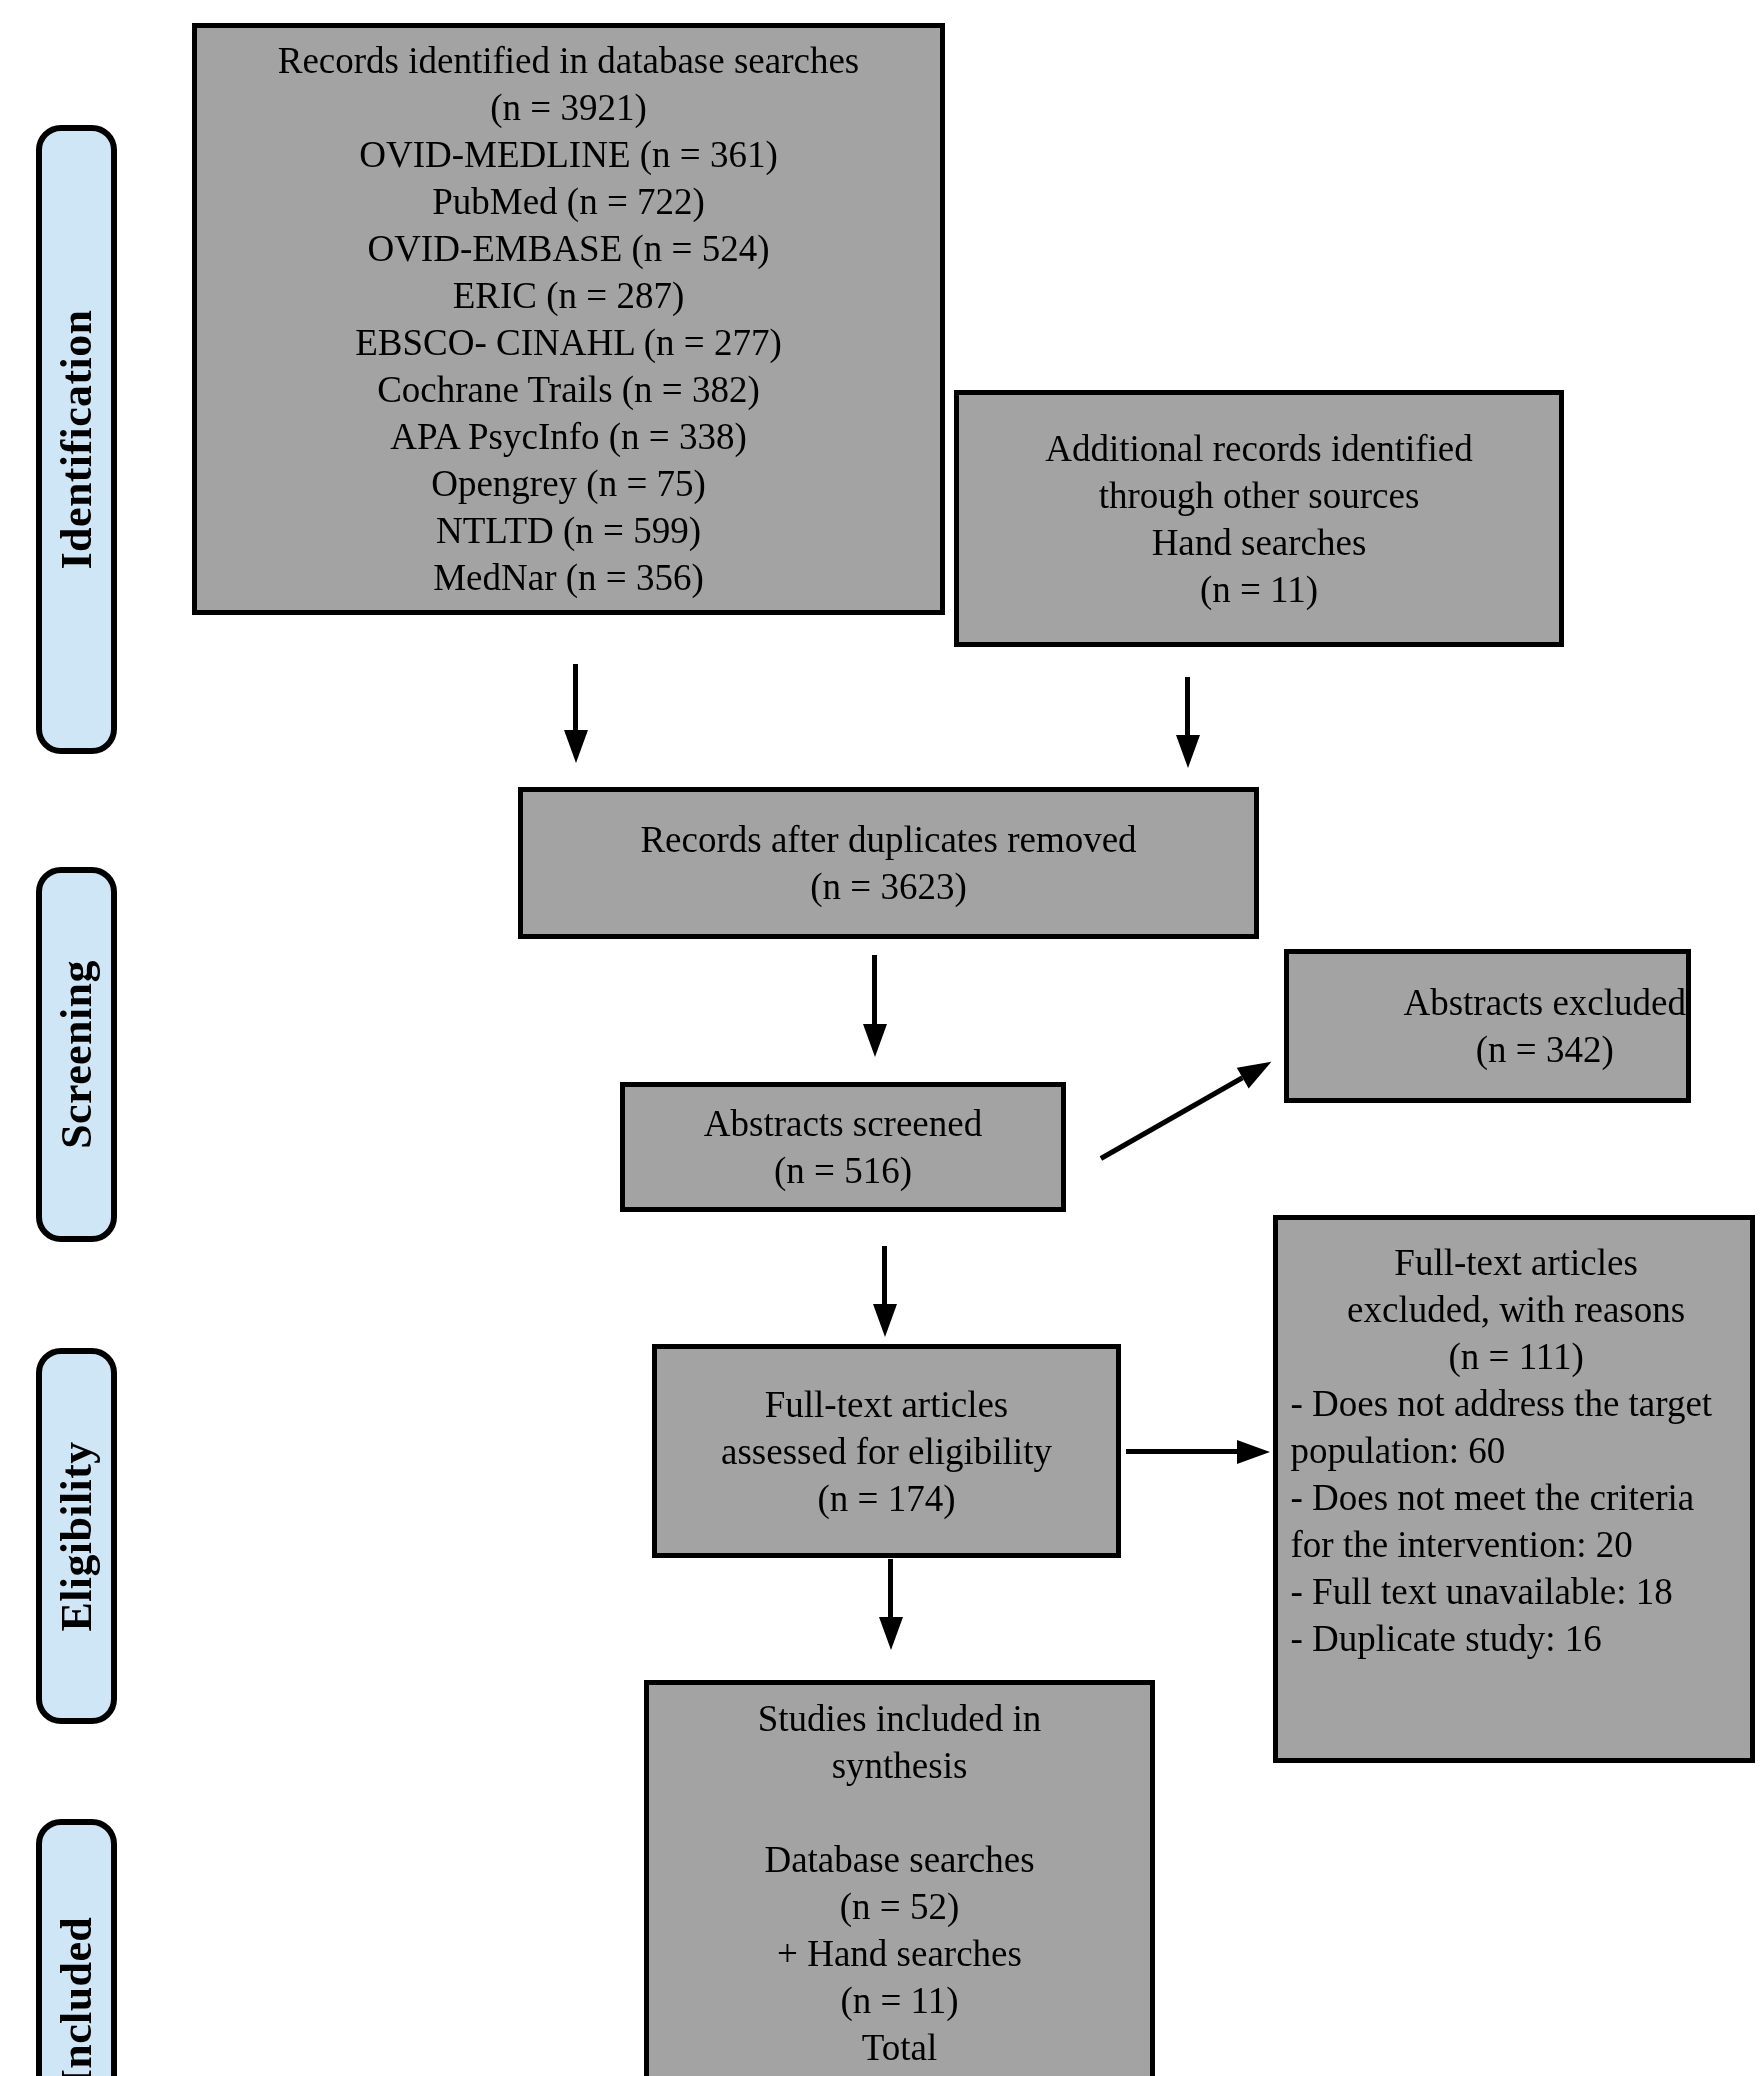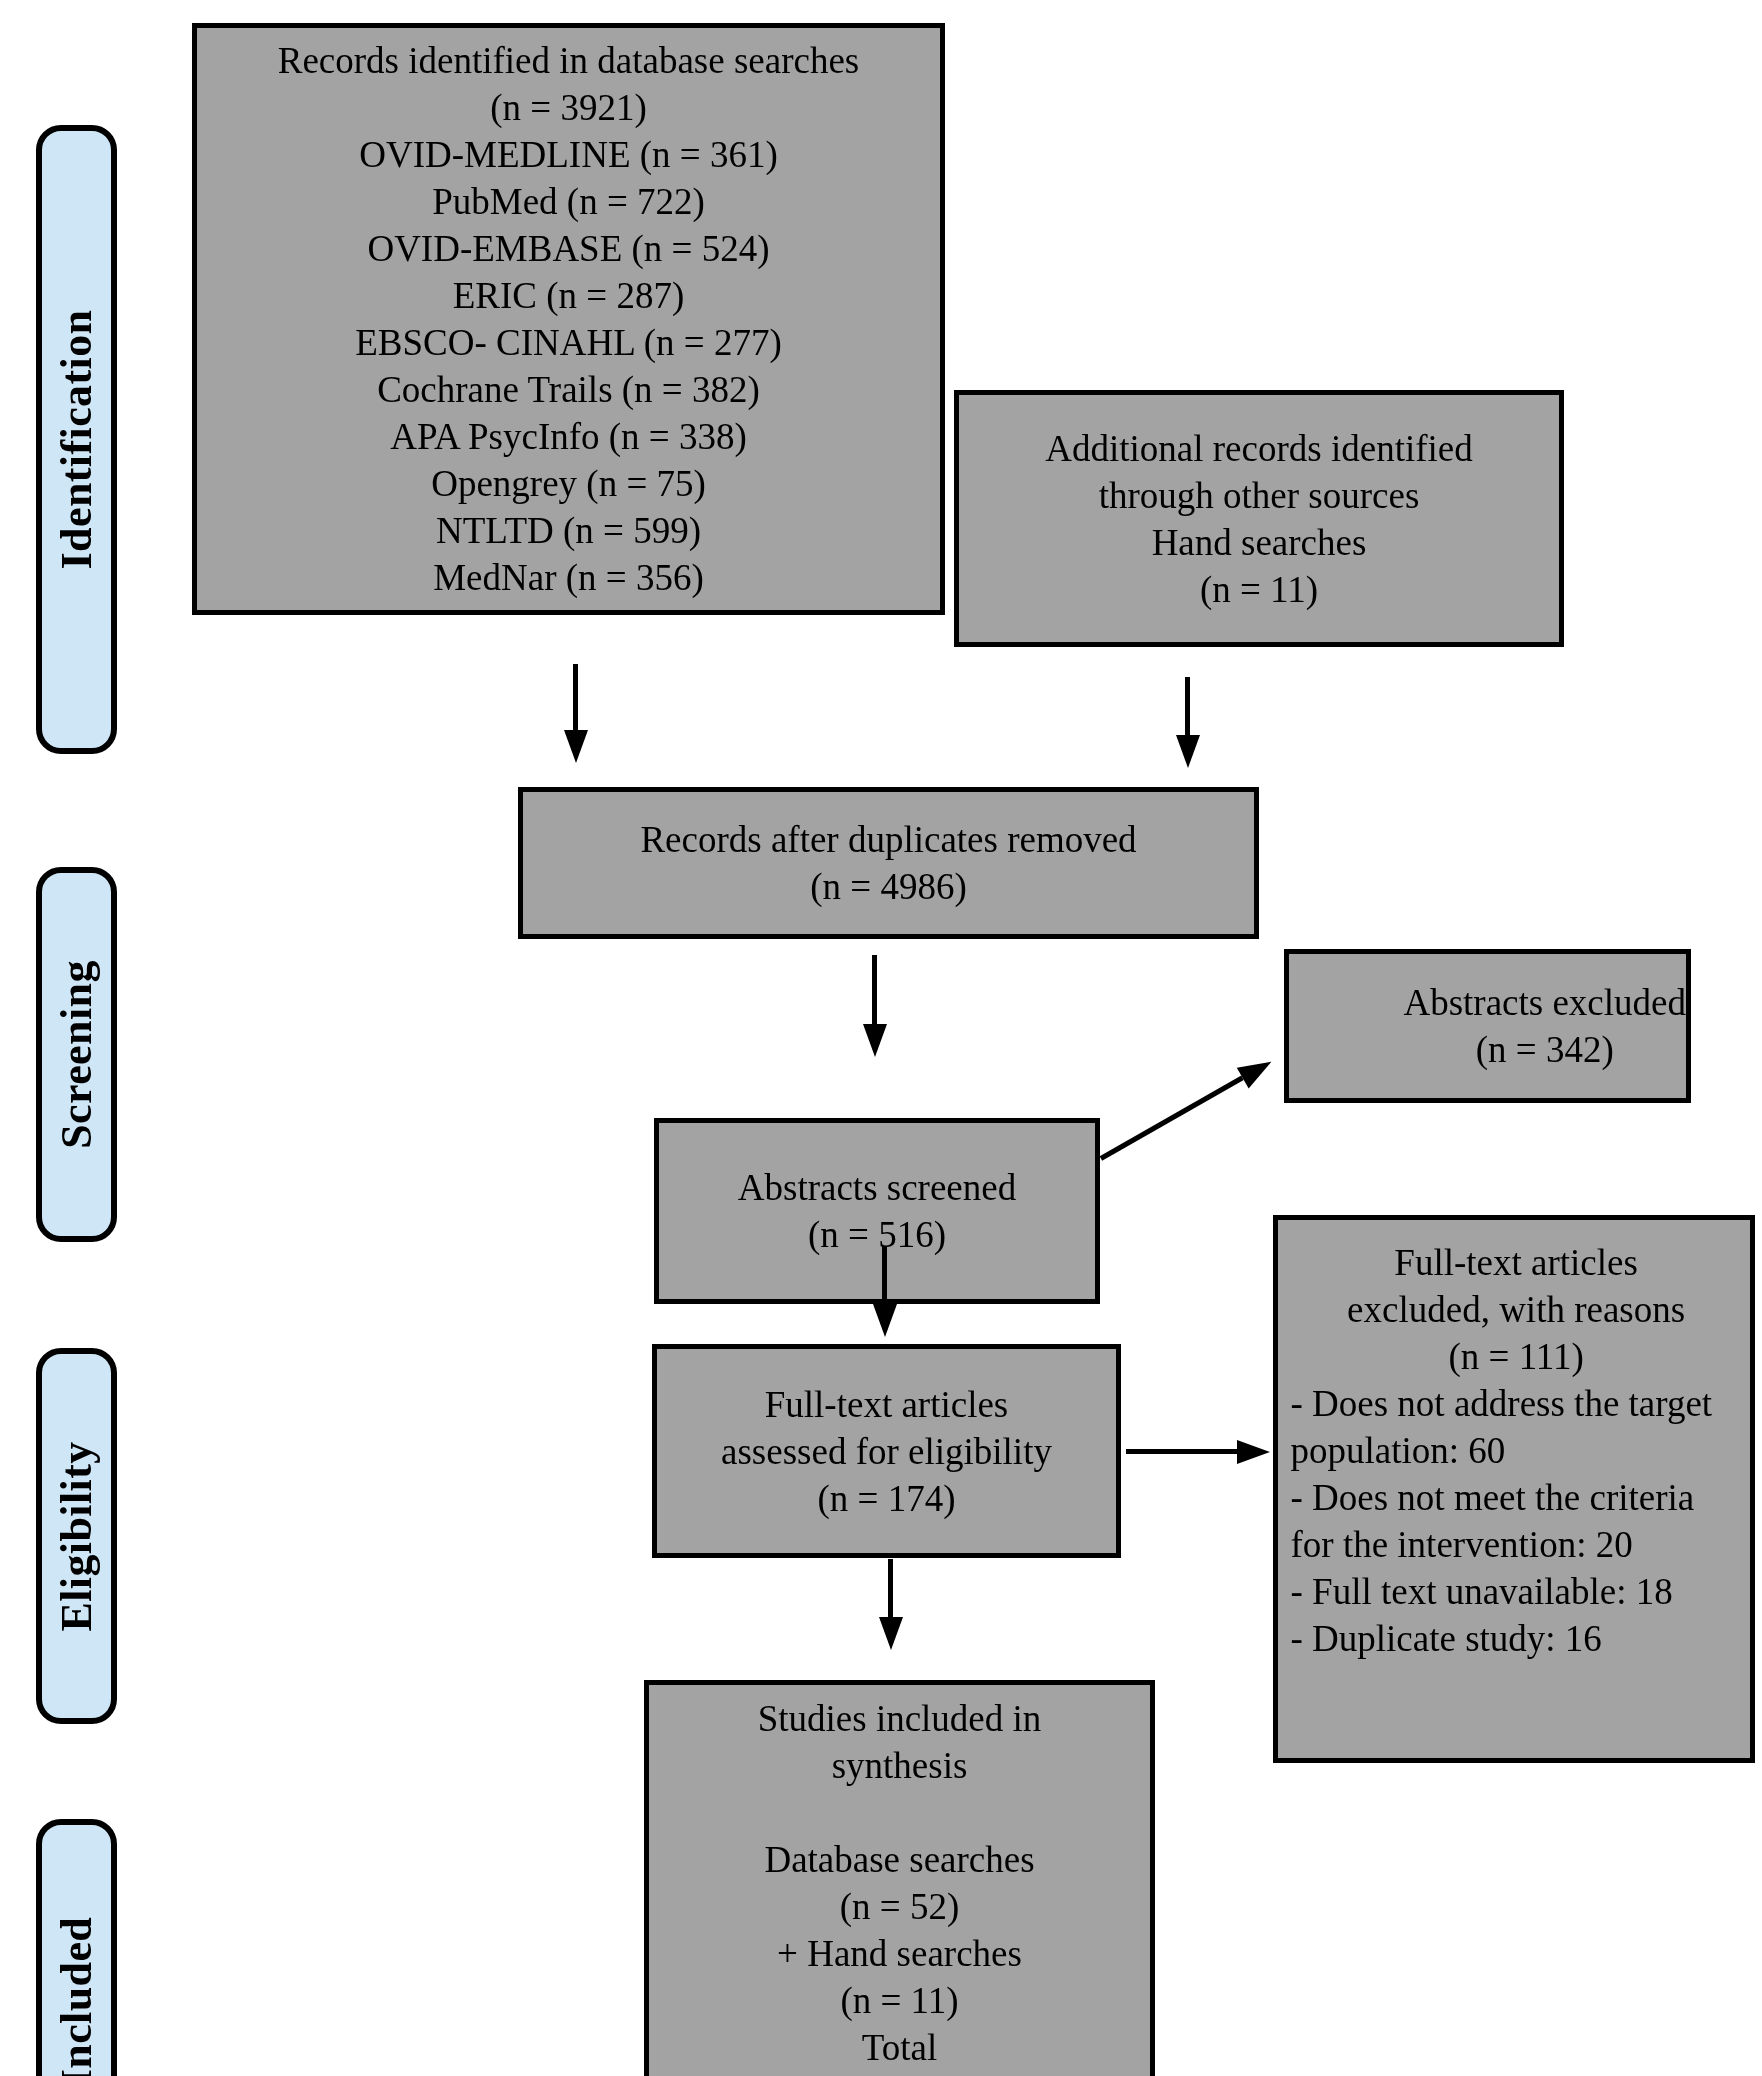--- a/index.html
+++ b/index.html
@@ -54,21 +54,21 @@
   .fbox.center-v {
     display: flex;
     flex-direction: column;
     align-items: center;
     justify-content: center;
   }
   .lines { white-space: pre-line; }
   #box-database           { left: 192px;  top: 23px;   width: 753px; height: 592px; }
   #box-additional         { left: 954px; top: 390px;  width: 610px; height: 257px;  }
   #box-duplicates         { left: 518px; top: 787px; width: 741px; height: 152px;  }
-  #box-screened           { left: 654px; top: 1082px; width: 446px; height: 186px; margin-top: 36px;  }
+  #box-screened           { left: 620px; top: 1082px; width: 446px; height: 130px;  }
   #box-abstracts-excluded { left: 1284px; top: 949px; width: 407px; height: 154px; align-items: flex-end;  }
   #box-fulltext           { left: 652px; top: 1344px; width: 469px; height: 214px;  }
   #box-reasons            { left: 1273px; top: 1215px; width: 482px; height: 548px;
                             padding: 18.7px 8.3px 0 12.5px; text-align: center; }
   #box-included           { left: 644px; top: 1680px; width: 511px; height: 453px; }
   .reason {
     text-align: left;
     white-space: normal;
   }
 
@@ -147,21 +147,21 @@
 
   <div class="fbox center-v" id="box-additional">
     <div class="lines">Additional records identified
 through other sources
 Hand searches
 (n = 11)</div>
   </div>
 
   <div class="fbox center-v" id="box-duplicates">
     <div class="lines">Records after duplicates removed
-(n = 4986)</div>
+(n = 3623)</div>
   </div>
 
   <div class="fbox center-v" id="box-screened">
     <div class="lines">Abstracts screened
 (n = 516)</div>
   </div>
 
   <div class="fbox center-v" id="box-abstracts-excluded">
     <div class="lines">Abstracts excluded
 (n = 342)</div>

